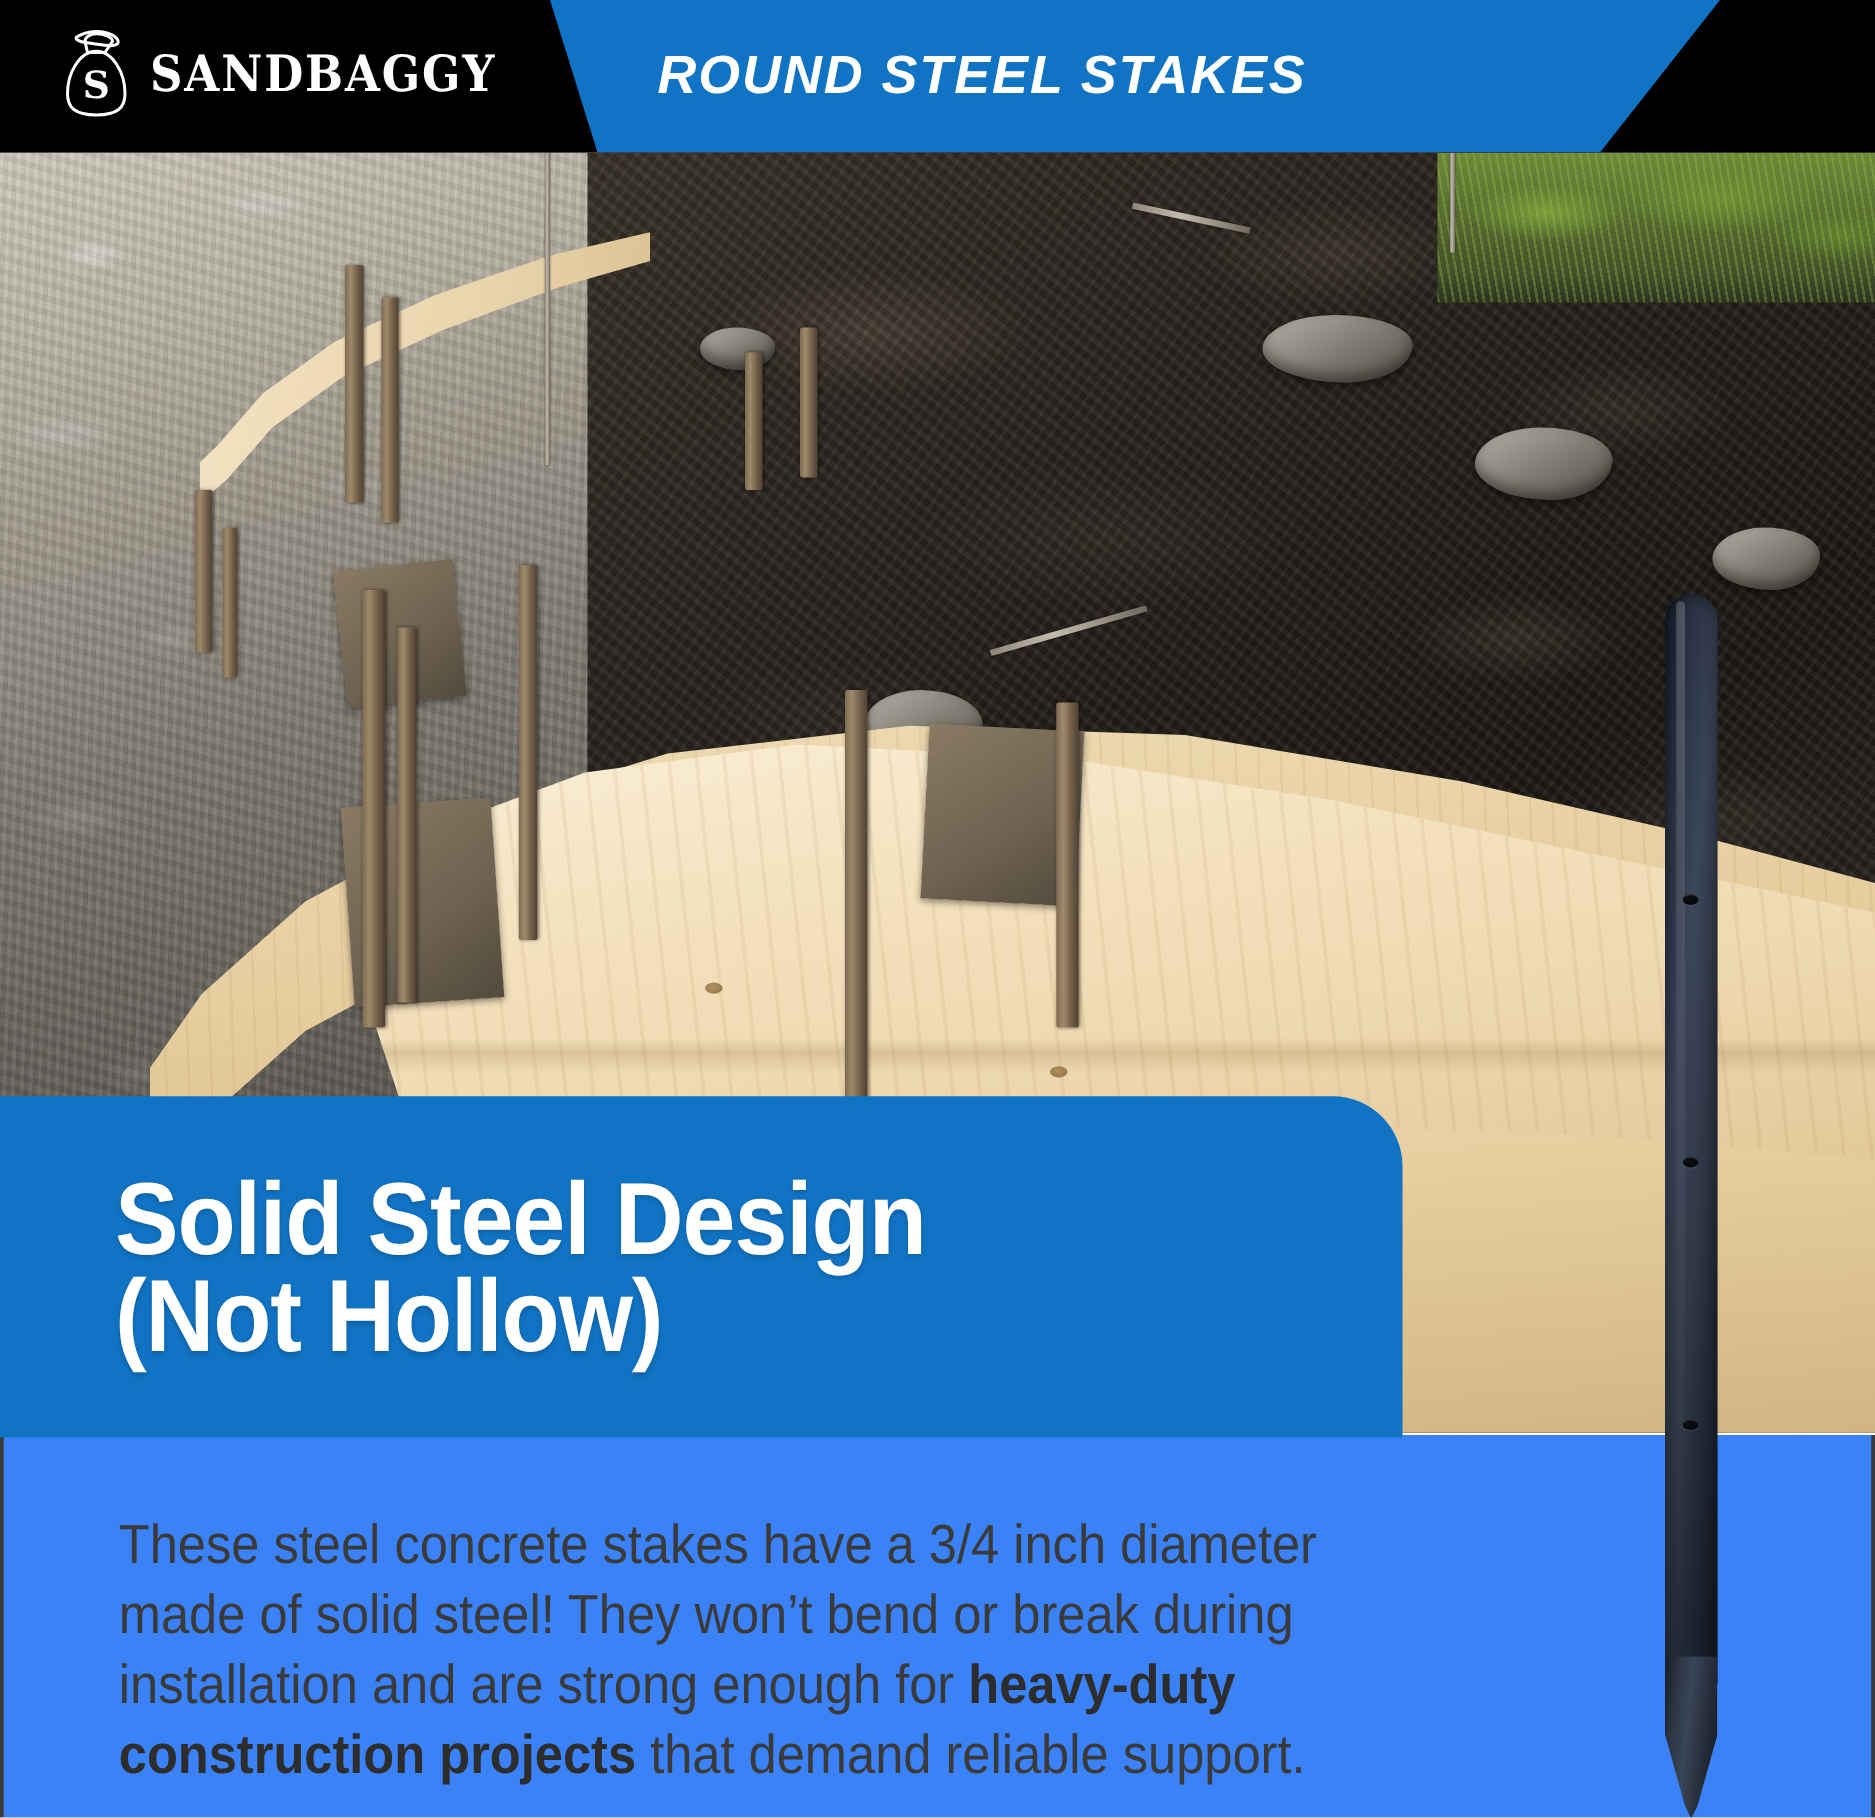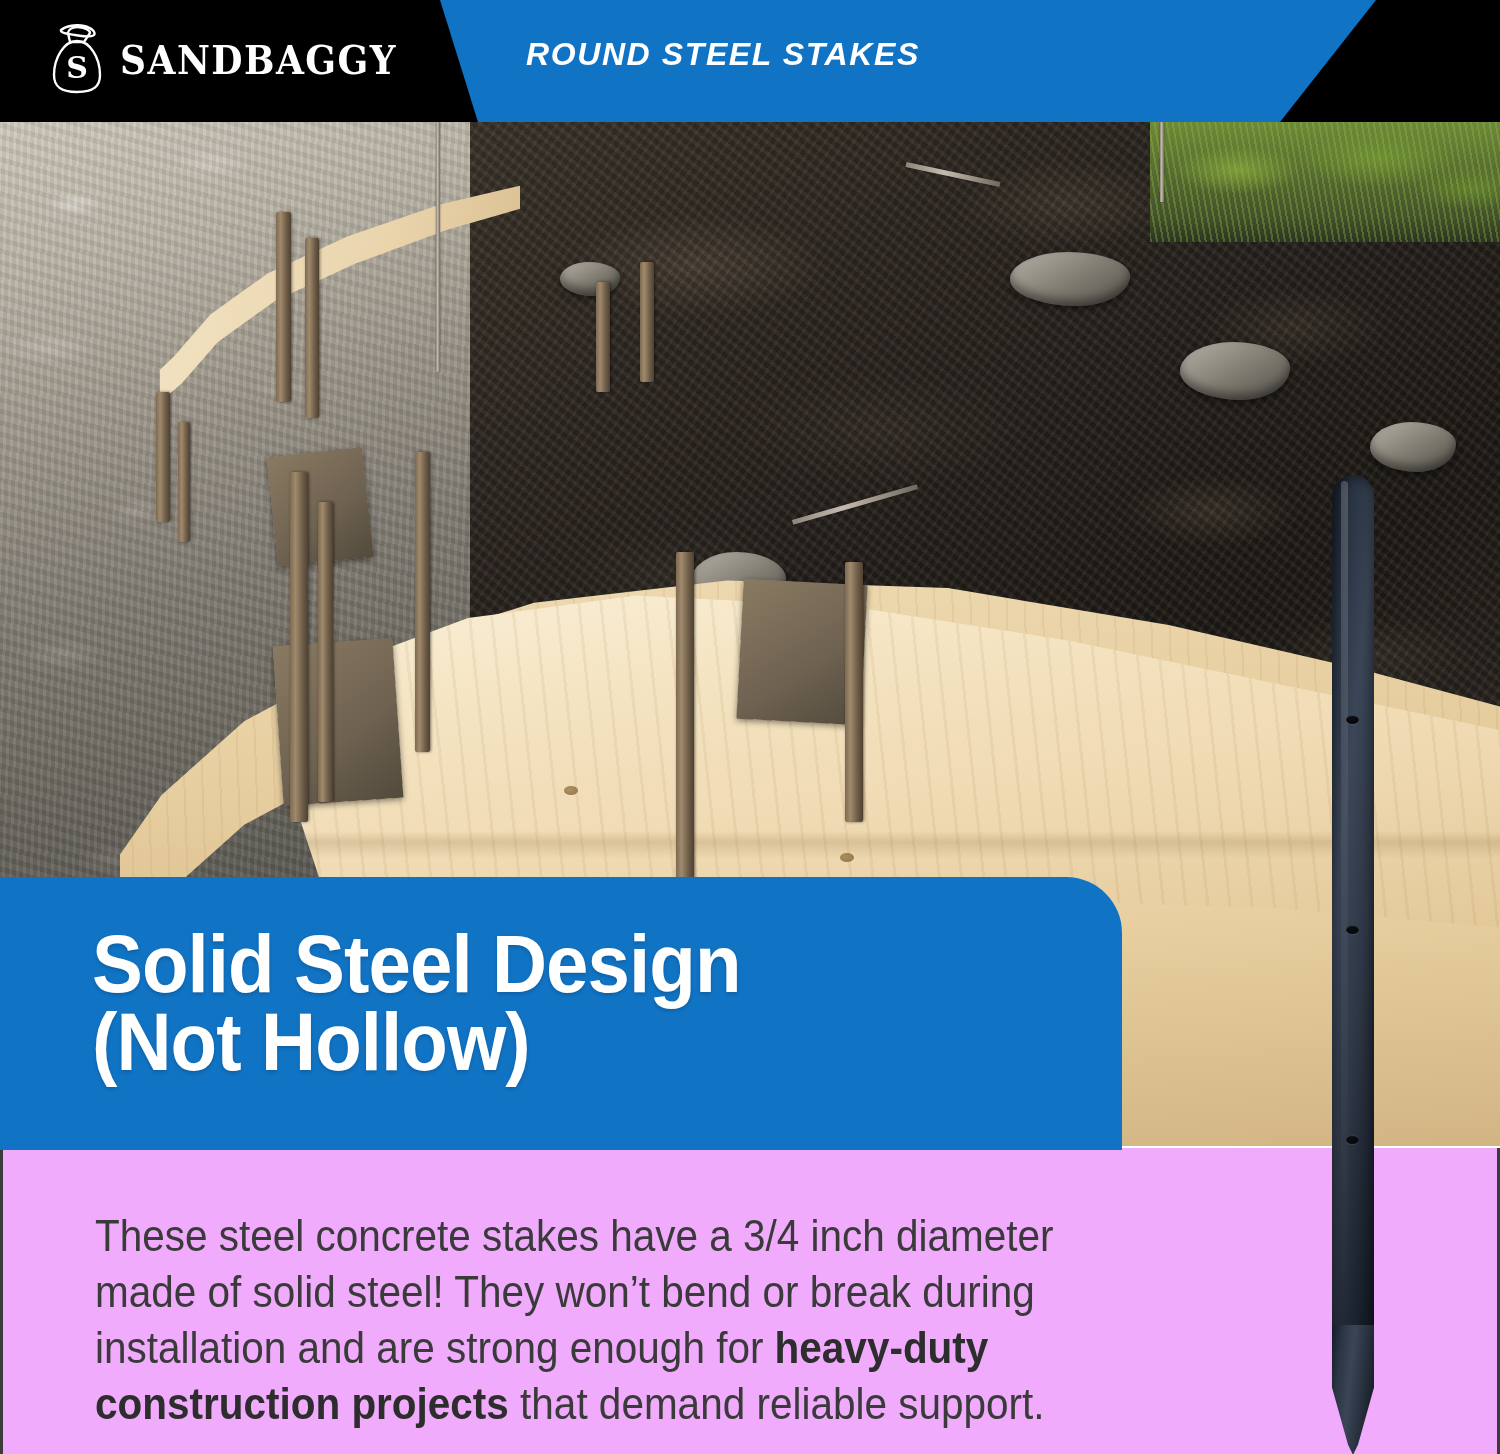--- a/index.html
+++ b/index.html
@@ -150,37 +150,37 @@
     background:#1173c4;
     clip-path:polygon(440px 0, 1500px 0, 1500px 0, 1382px 122px, 478px 122px); }
   .header .blue-band-right-cut { position:absolute; top:0; right:0; width:220px; height:122px;
     background:#000; clip-path:polygon(100% 0, 100% 100%, 0 100%, 96px 0); }
   .logo { position:absolute; left:48px; top:24px; display:flex; align-items:center; gap:14px; }
   .bag-icon { position:relative; width:58px; height:72px; }
   .bag-icon svg { display:block; }
   .brand { font-family:"DejaVu Serif", serif; font-weight:700; font-size:40px;
     letter-spacing:1.5px; color:#fff; line-height:1;
     text-transform:uppercase; font-stretch:condensed; }
-  .banner-title { position:absolute; left:526px; top:36px; color:#fff; font-size:32px;
+  .banner-title { position:absolute; left:526px; top:36px; color:#fff; font-size:43px;
     font-weight:700; font-style:italic; letter-spacing:1.6px;
     font-family:"Liberation Sans", sans-serif; }
 
   
   .headline-block { position:absolute; left:0; top:877px; width:1122px; height:273px;
     background:#1173c4; border-top-right-radius:56px; z-index:45;
-    padding:48px 0 0 92px; }
+    padding:60px 0 0 92px; }
   .headline { color:#fff; font-weight:700; font-size:82px; line-height:.95;
     letter-spacing:-1px; font-family:"Liberation Sans", sans-serif;
     transform:scaleX(.93); transform-origin:left center;
     text-shadow:0 2px 4px rgba(0,0,0,.18); }
   .headline span { display:block; }
 
   
   .white-section { position:absolute; left:0; top:1148px; width:1500px; height:306px;
-    background:#f0abfc; z-index:35;
+    background:#3b82f6; z-index:35;
     border-left:3px solid #3b3b3b; border-right:3px solid #3b3b3b;padding-left:36px; }
   .body-copy { position:absolute; left:92px; top:60px; width:1105px;
     color:#3a3a3a; font-size:44px; line-height:1.27;
     font-family:"Liberation Sans", sans-serif; transform:scaleX(.92);
     transform-origin:left top; }
   .body-copy b { font-weight:700; color:#2d2d2d; }
 </style>
 </head>
 <body>
 

